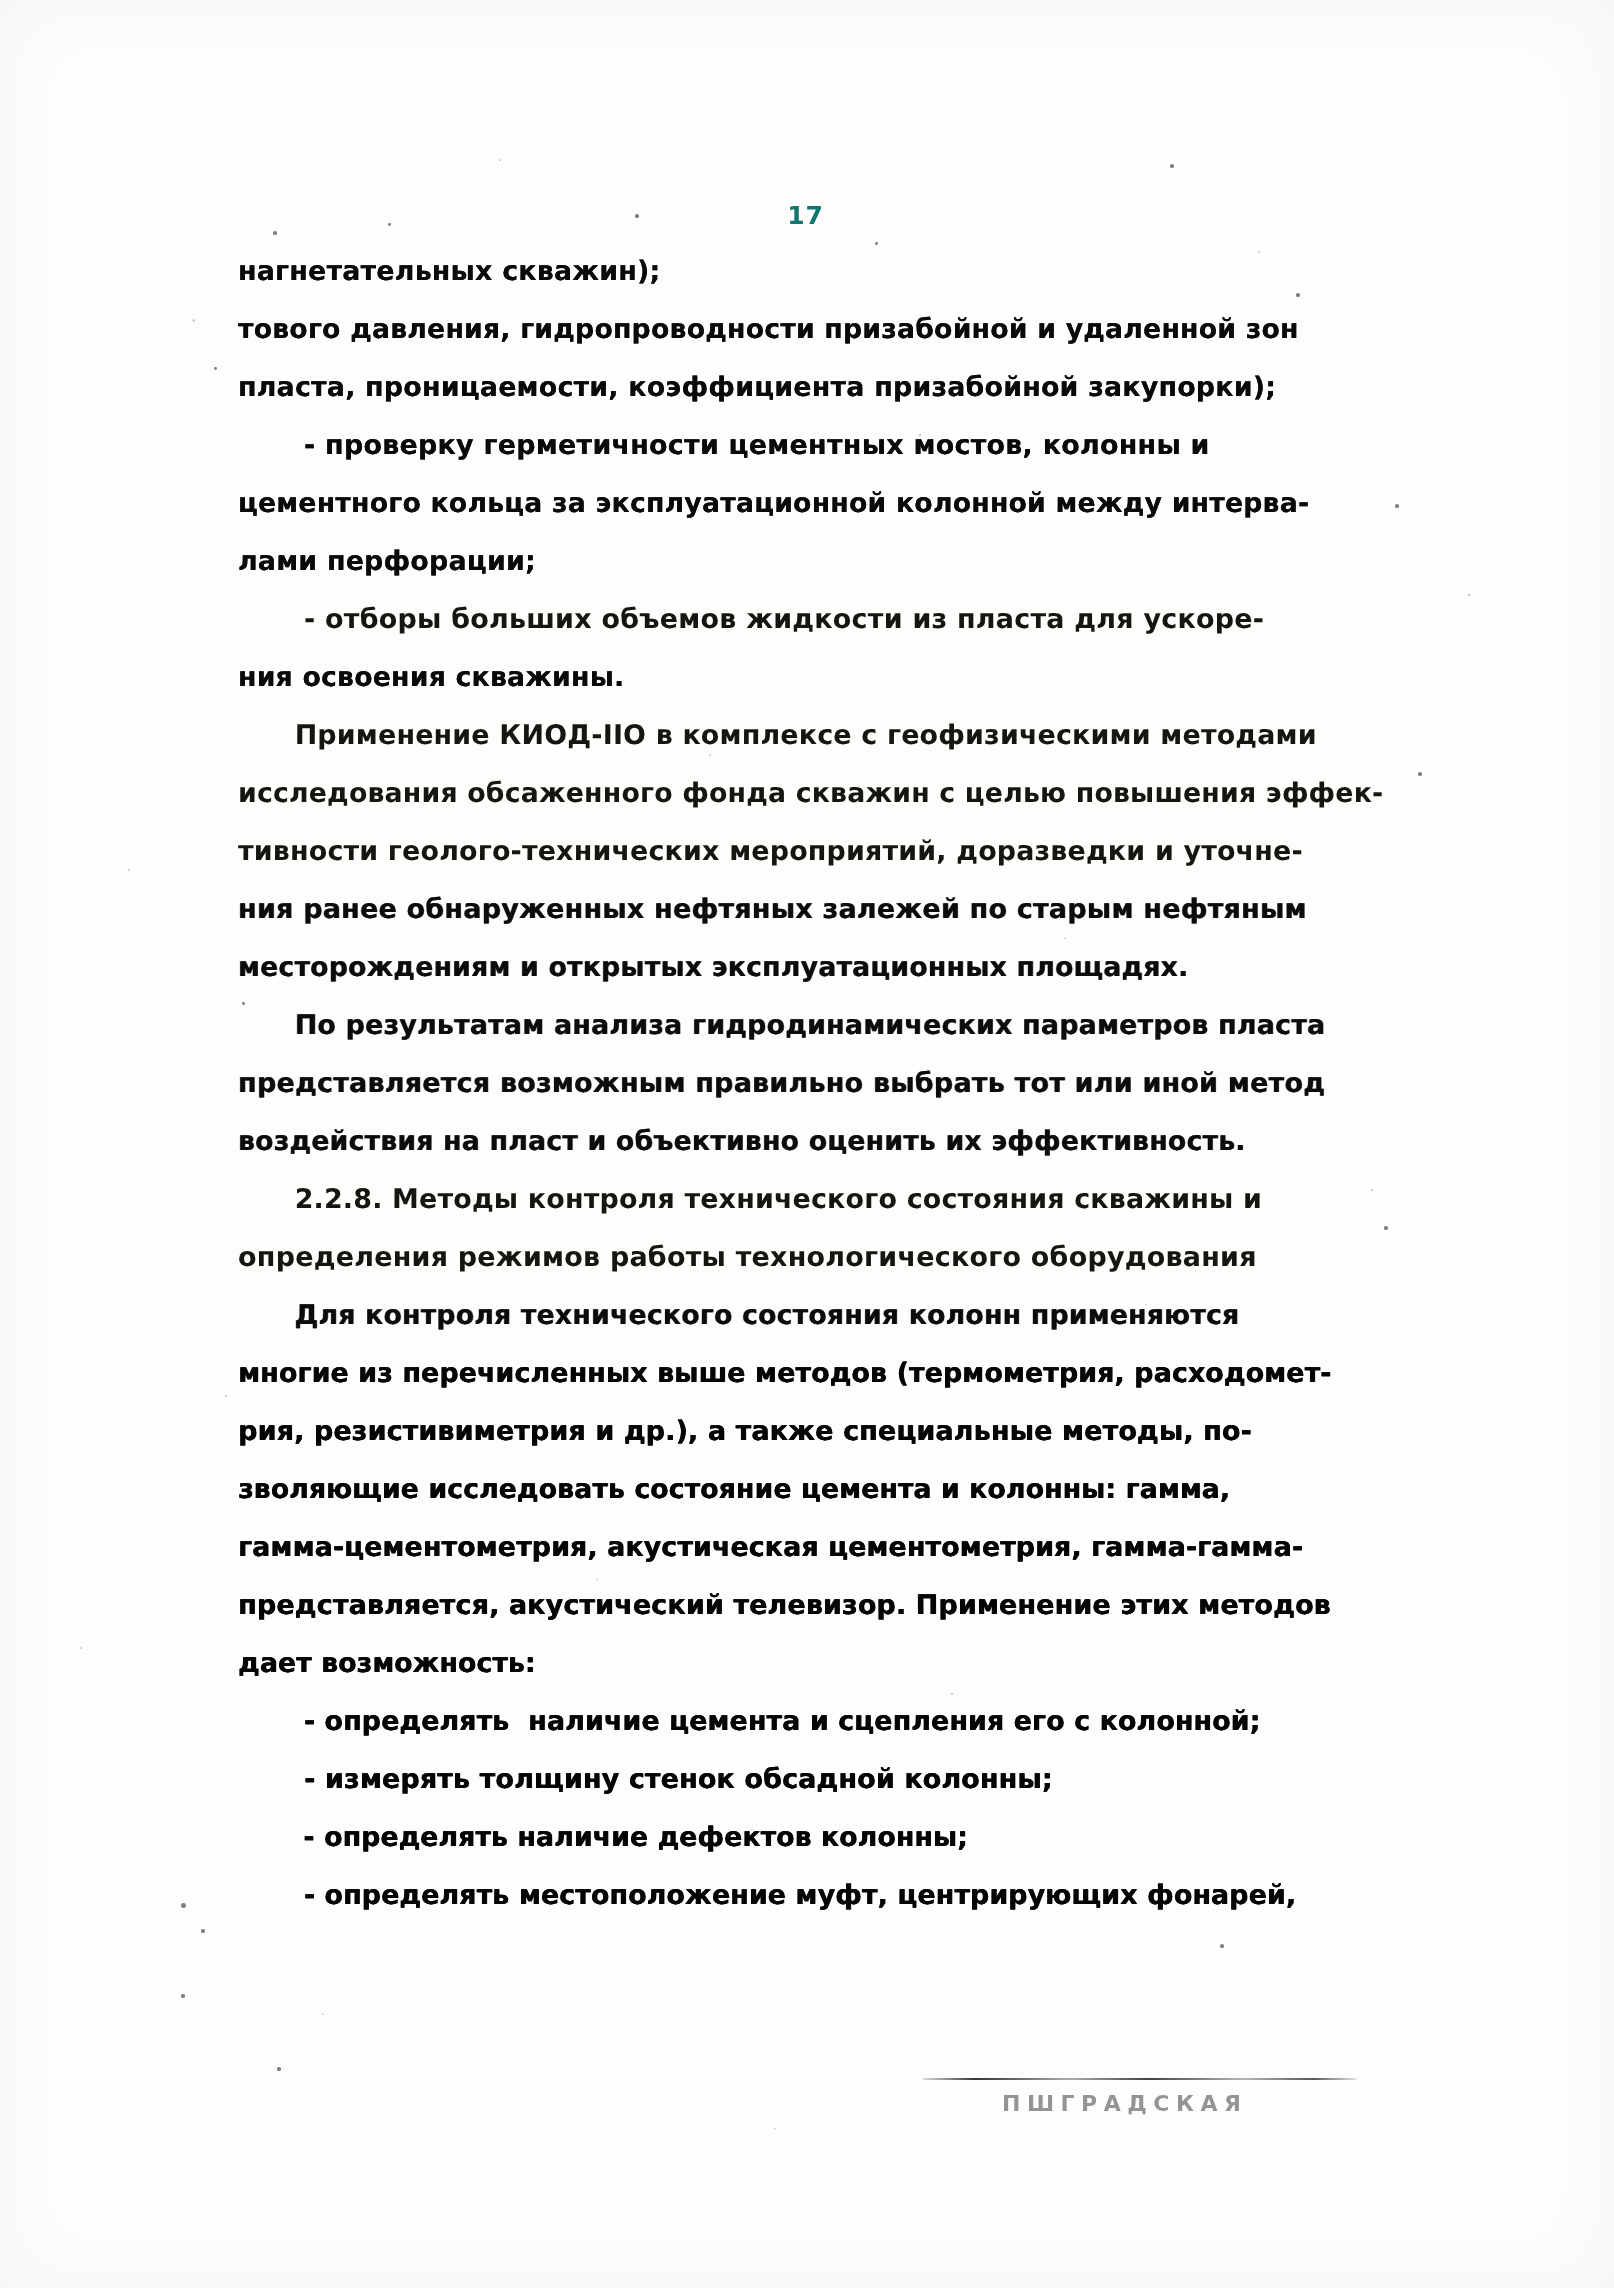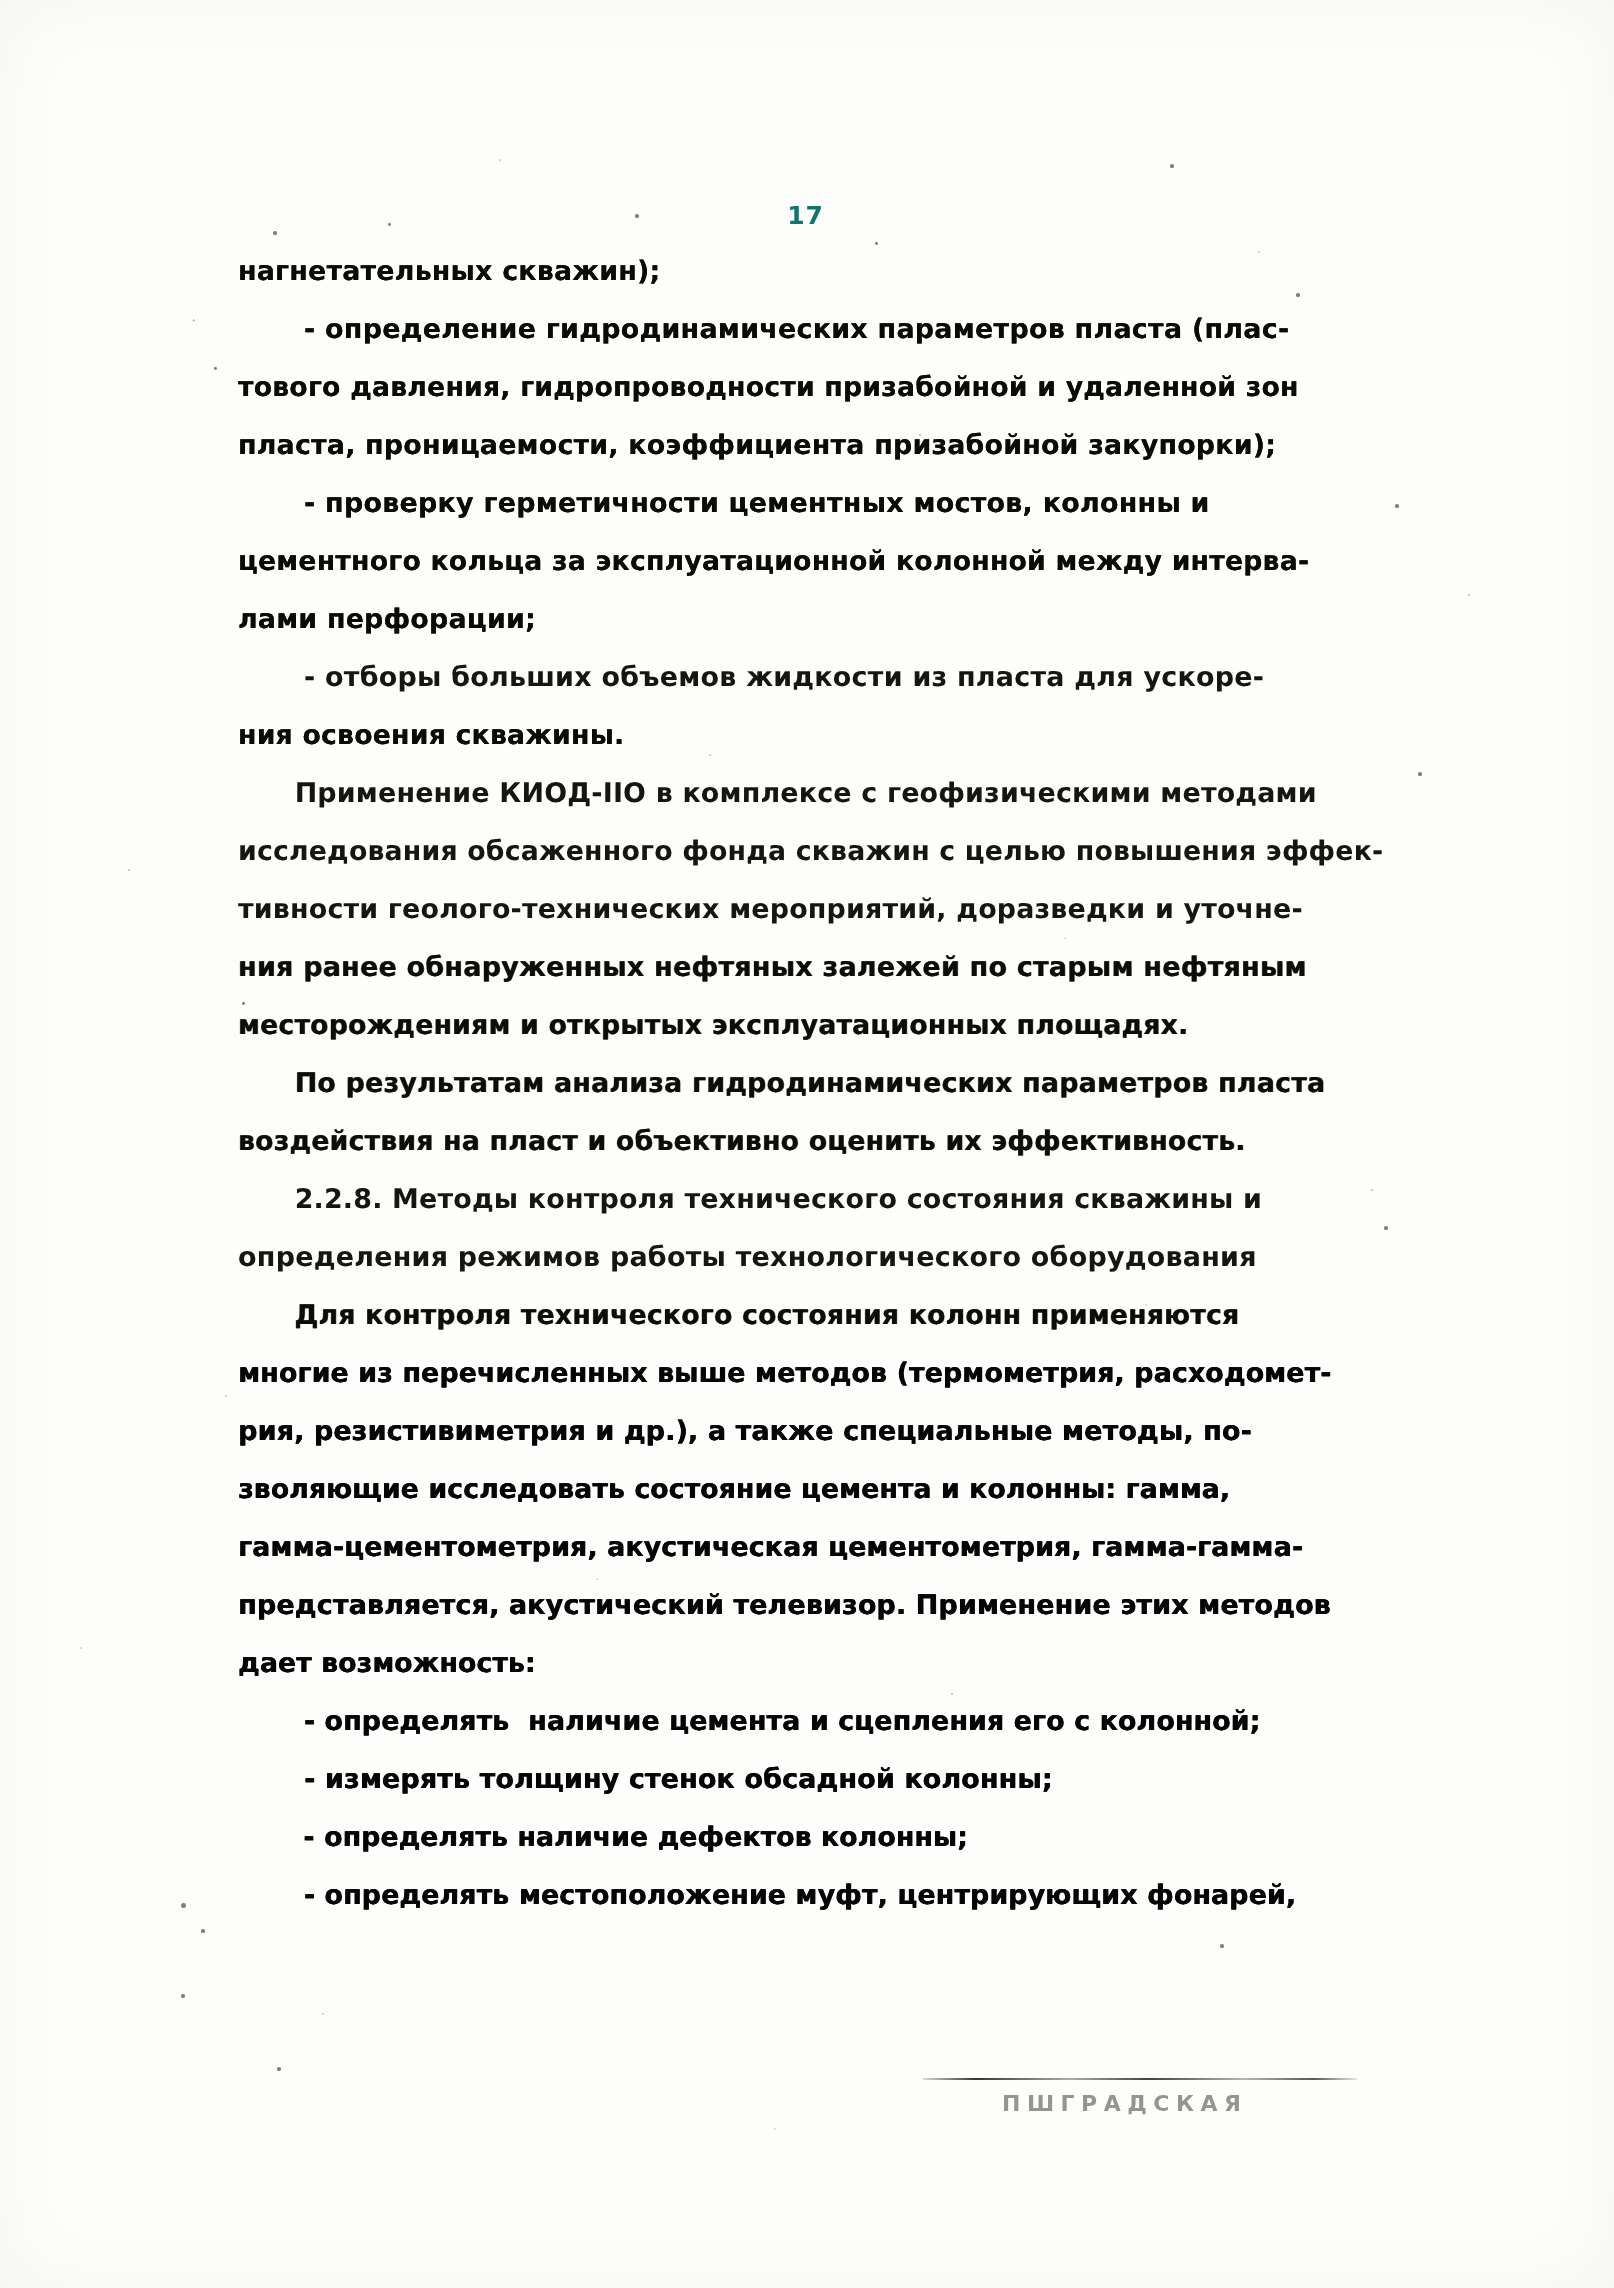--- a/index.html
+++ b/index.html
@@ -149,34 +149,34 @@
   <div class="speck" style="left:181px;  top:1994px; width:3.7px; height:3.7px;"></div>
   <div class="speck" style="left:277px;  top:2067px; width:3.7px; height:3.7px;"></div>
   <div class="speck" style="left:1220px; top:1944px; width:3.7px; height:3.7px;"></div>
 
   <div class="body-block">
 
     <div class="folio">17</div>
 
     <div id="lines-host" style="padding-top:41px;">
         <div class="ln ind-0 ink-strong sq-a">нагнетательных скважин);</div>
-        <div class="ln ind-1 ink-strong sq-b">- определение гидродинамических параметров пласта (плас-</div>
         <div class="ln ind-0 ink-strong sq-c">тового давления, гидропроводности призабойной и удаленной зон</div>
         <div class="ln ind-0 ink-strong sq-a">пласта, проницаемости, коэффициента призабойной закупорки);</div>
         <div class="ln ind-1 ink-strong sq-b">- проверку герметичности цементных мостов, колонны и</div>
         <div class="ln ind-0 ink-strong sq-c">цементного кольца за эксплуатационной колонной между интерва-</div>
         <div class="ln ind-0 ink-strong sq-a">лами перфорации;</div>
         <div class="ln ind-1 ink-mid sq-b">- отборы больших объемов жидкости из пласта для ускоре-</div>
         <div class="ln ind-0 ink-strong sq-c">ния освоения скважины.</div>
         <div class="ln ind-2 ink-mid sq-a">Применение КИОД-IIО в комплексе с геофизическими методами</div>
         <div class="ln ind-0 ink-mid sq-c">исследования обсаженного фонда скважин с целью повышения эффек-</div>
         <div class="ln ind-0 ink-mid sq-a">тивности геолого-технических мероприятий, доразведки и уточне-</div>
         <div class="ln ind-0 ink-smudge sq-b">ния ранее обнаруженных нефтяных залежей по старым нефтяным</div>
         <div class="ln ind-0 ink-smudge sq-c">месторождениям и открытых эксплуатационных площадях.</div>
         <div class="ln ind-2 ink-smudge sq-a">По результатам анализа гидродинамических параметров пласта</div>
+        <div class="ln ind-0 ink-smudge sq-b">представляется возможным правильно выбрать тот или иной метод</div>
         <div class="ln ind-0 ink-smudge sq-c">воздействия на пласт и объективно оценить их эффективность.</div>
         <div class="ln ind-2 ink-mid sq-a">2.2.8. Методы контроля технического состояния скважины и</div>
         <div class="ln ind-0 ink-mid sq-b">определения режимов работы технологического оборудования</div>
         <div class="ln ind-2 ink-smudge sq-c">Для контроля технического состояния колонн применяются</div>
         <div class="ln ind-0 ink-bold sq-a">многие из перечисленных выше методов (термометрия, расходомет-</div>
         <div class="ln ind-0 ink-bold sq-b">рия, резистивиметрия и др.), а также специальные методы, по-</div>
         <div class="ln ind-0 ink-bold sq-c">зволяющие исследовать состояние цемента и колонны: гамма,</div>
         <div class="ln ind-0 ink-bold sq-a">гамма-цементометрия, акустическая цементометрия, гамма-гамма-</div>
         <div class="ln ind-0 ink-bold sq-b">представляется, акустический телевизор. Применение этих методов</div>
         <div class="ln ind-0 ink-bold sq-c">дает возможность:</div>

